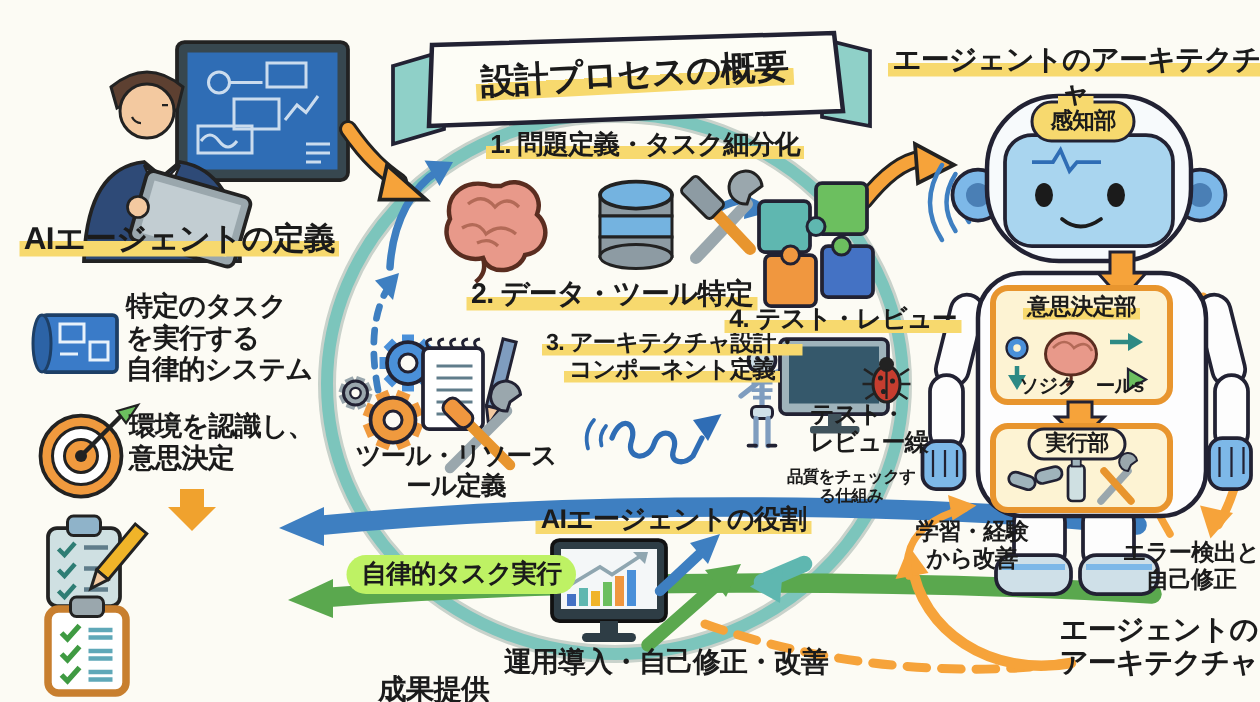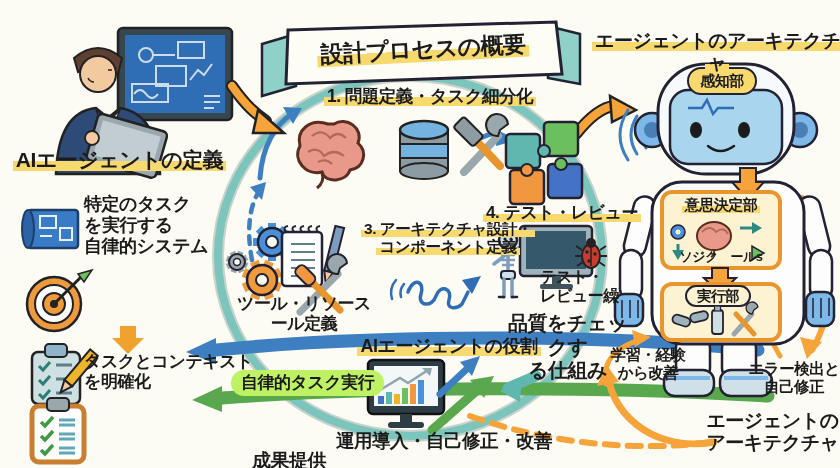--- a/index.html
+++ b/index.html
@@ -366,36 +366,37 @@
 
 <div class="t c" style="left:592px;top:30px;width:250px;font-size:19px;"><span class="hl">エージェントのアーキテクチャ</span></div>
 
 <div class="t c" style="left:298px;top:86px;width:264px;font-size:17.5px;"><span class="hl">1. 問題定義・タスク細分化</span></div>
 
 <div class="t c" style="left:12px;top:148px;width:215px;font-size:21px;"><span class="hl">AIエージェントの定義</span></div>
 
 <div class="t pre" style="left:84px;top:194px;width:150px;font-size:18px;">特定のタスク
 を実行する
 自律的システム</div>
-<div class="t pre" style="left:84px;top:352px;width:185px;font-size:17px;">タスクとコンテキスト
-を明確化</div>
-
+<div class="t pre" style="left:86px;top:274px;width:160px;font-size:18px;">環境を認識し、
+意思決定</div>
+
+<div class="t c" style="left:296px;top:186px;width:224px;font-size:19px;"><span class="hl">2. データ・ツール特定</span></div>
 
 <div class="t c pre" style="left:348px;top:220px;width:200px;font-size:15.5px;"><span class="hl">3. アーキテクチャ設計・
 コンポーネント定義</span></div>
 
 <div class="t c" style="left:482px;top:203px;width:160px;font-size:17px;"><span class="hl">4. テスト・レビュー</span></div>
 
 <div class="t pre" style="left:540px;top:268px;width:95px;font-size:16px;">テスト・
 レビュー繰</div>
 
 <div class="t c pre" style="left:234px;top:294px;width:140px;font-size:17px;">ツール・リソース
 ール定義</div>
 
-<div class="t c pre" style="left:500px;top:312px;width:135px;font-size:20px;">品質をチェックす
+<div class="t c pre" style="left:500px;top:312px;width:135px;font-size:11px;">品質をチェックす
 る仕組み</div>
 
 <div class="t c" style="left:343px;top:336px;width:212px;font-size:18px;"><span class="hl">AIエージェントの役割</span></div>
 
 <div class="t pill" style="left:231px;top:370px;font-size:17px;">自律的タスク実行</div>
 
 <div class="t" style="left:252px;top:430px;font-size:19px;margin-top:20px;">成果提供</div>
 
 <div class="t" style="left:336px;top:430px;font-size:18.5px;">運用導入・自己修正・改善</div>
 

